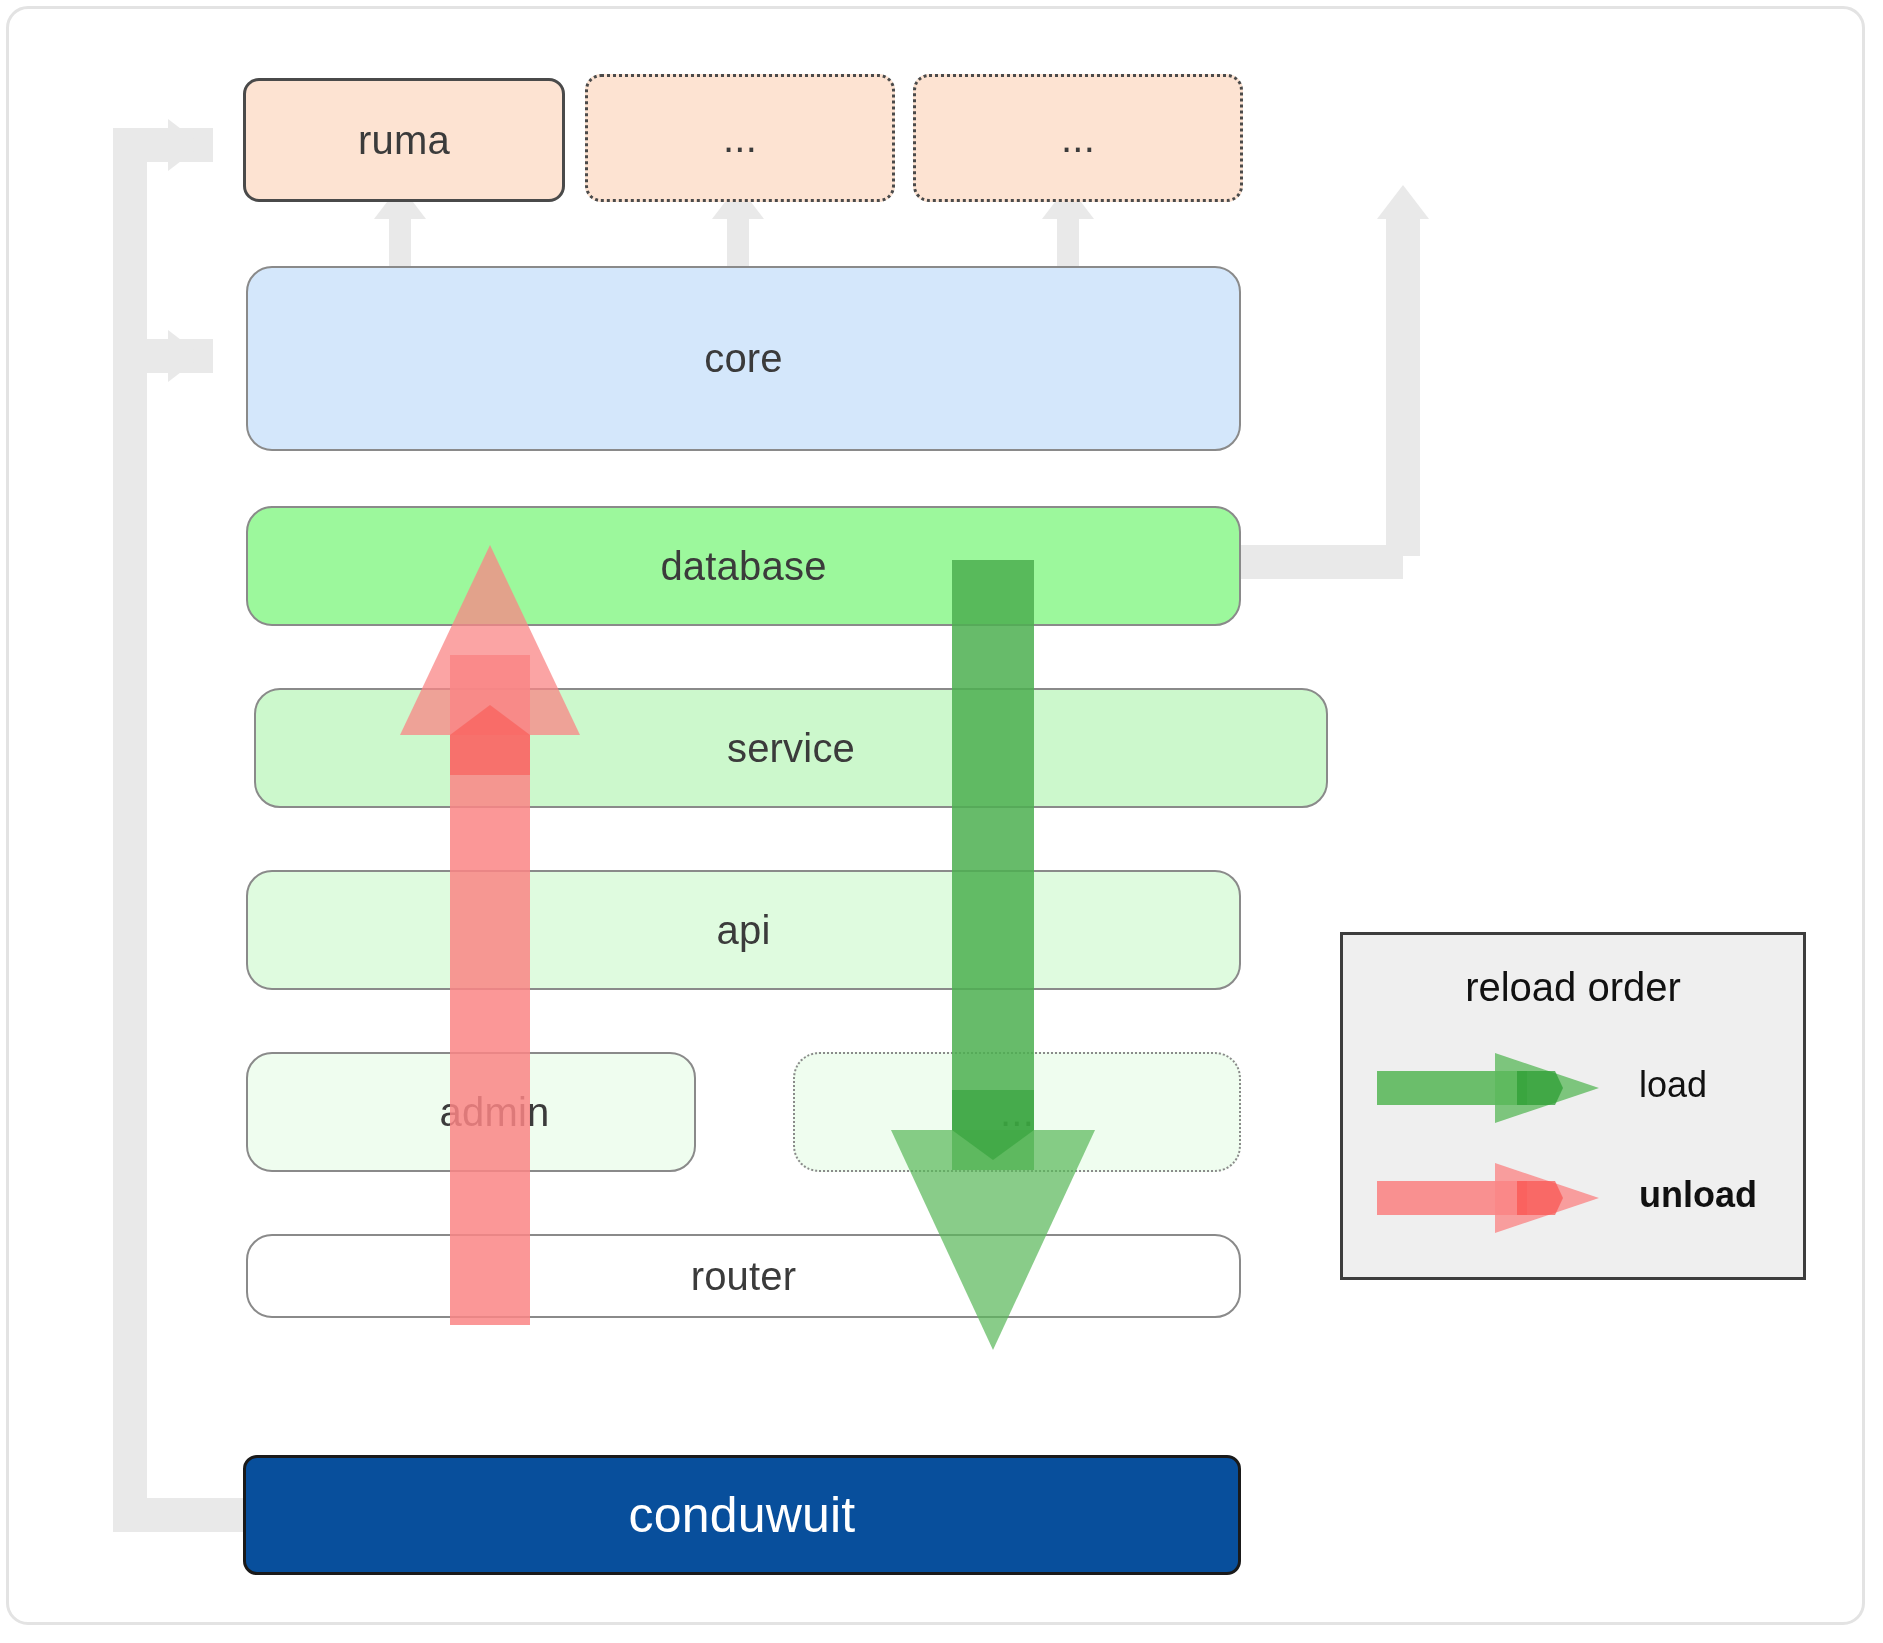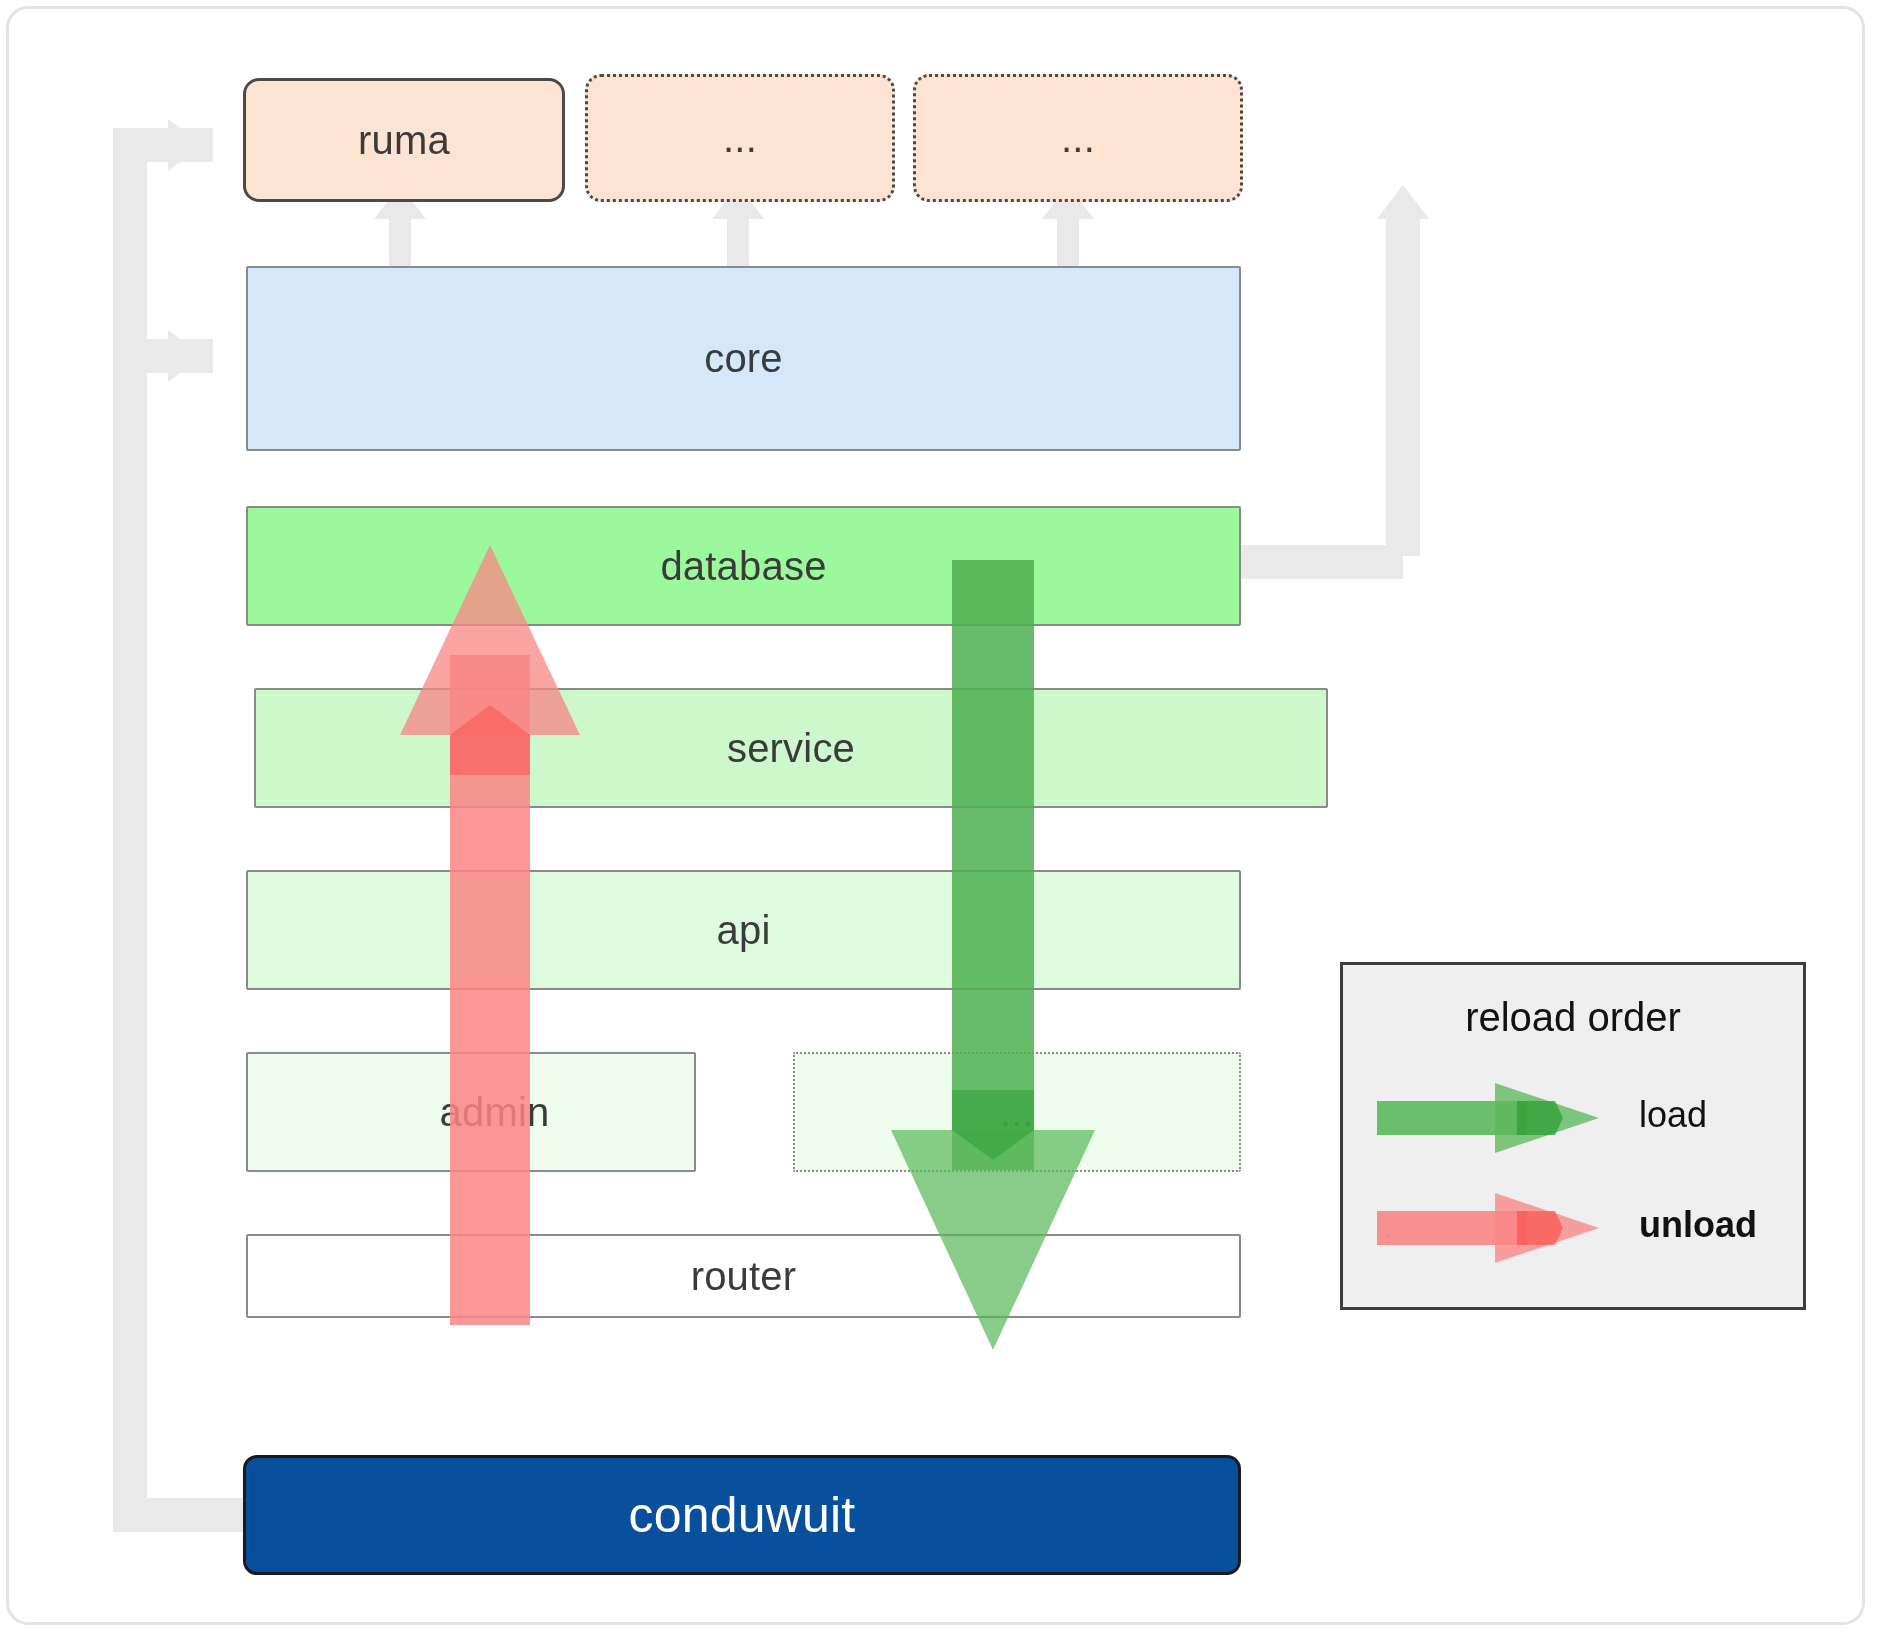--- a/index.html
+++ b/index.html
@@ -41,21 +41,21 @@
   .node.dep {
     background: #fde3d2;
     border: 3px solid #4a4a4a;
     border-radius: 16px;
   }
   .node.dep.dotted {
     border: 3px dotted #4a4a4a;
   }
   .node.layer {
     border: 2px solid #8a8a8a;
-    border-radius: 2px;
+    border-radius: 26px;
   }
   .node.layer.dotted {
     border: 2px dotted #8a8a8a;
   }
   .node.core    { background: #d4e7fb; }
   .node.l-db    { background: #9cf89c; }
   .node.l-svc   { background: #ccf8cc; }
   .node.l-api   { background: #dffbdf; }
   .node.l-admin { background: #effdef; }
   .node.l-dots  { background: #effdef; }
@@ -89,21 +89,20 @@
   
   .bigarrow { position: absolute; }
   .bigarrow svg { display: block; overflow: visible; }
 
   
   .legend {
     position: absolute;
     background: #efefef;
     border: 3px solid #3d3d3d;
     box-sizing: border-box;
-    margin-top: 30px;
   }
   .legend-title {
     position: absolute;
     left: 0; right: 0;
     top: 30px;
     text-align: center;
     font-size: 40px;
     color: #111;
   }
   .legend-row { position: absolute; }

